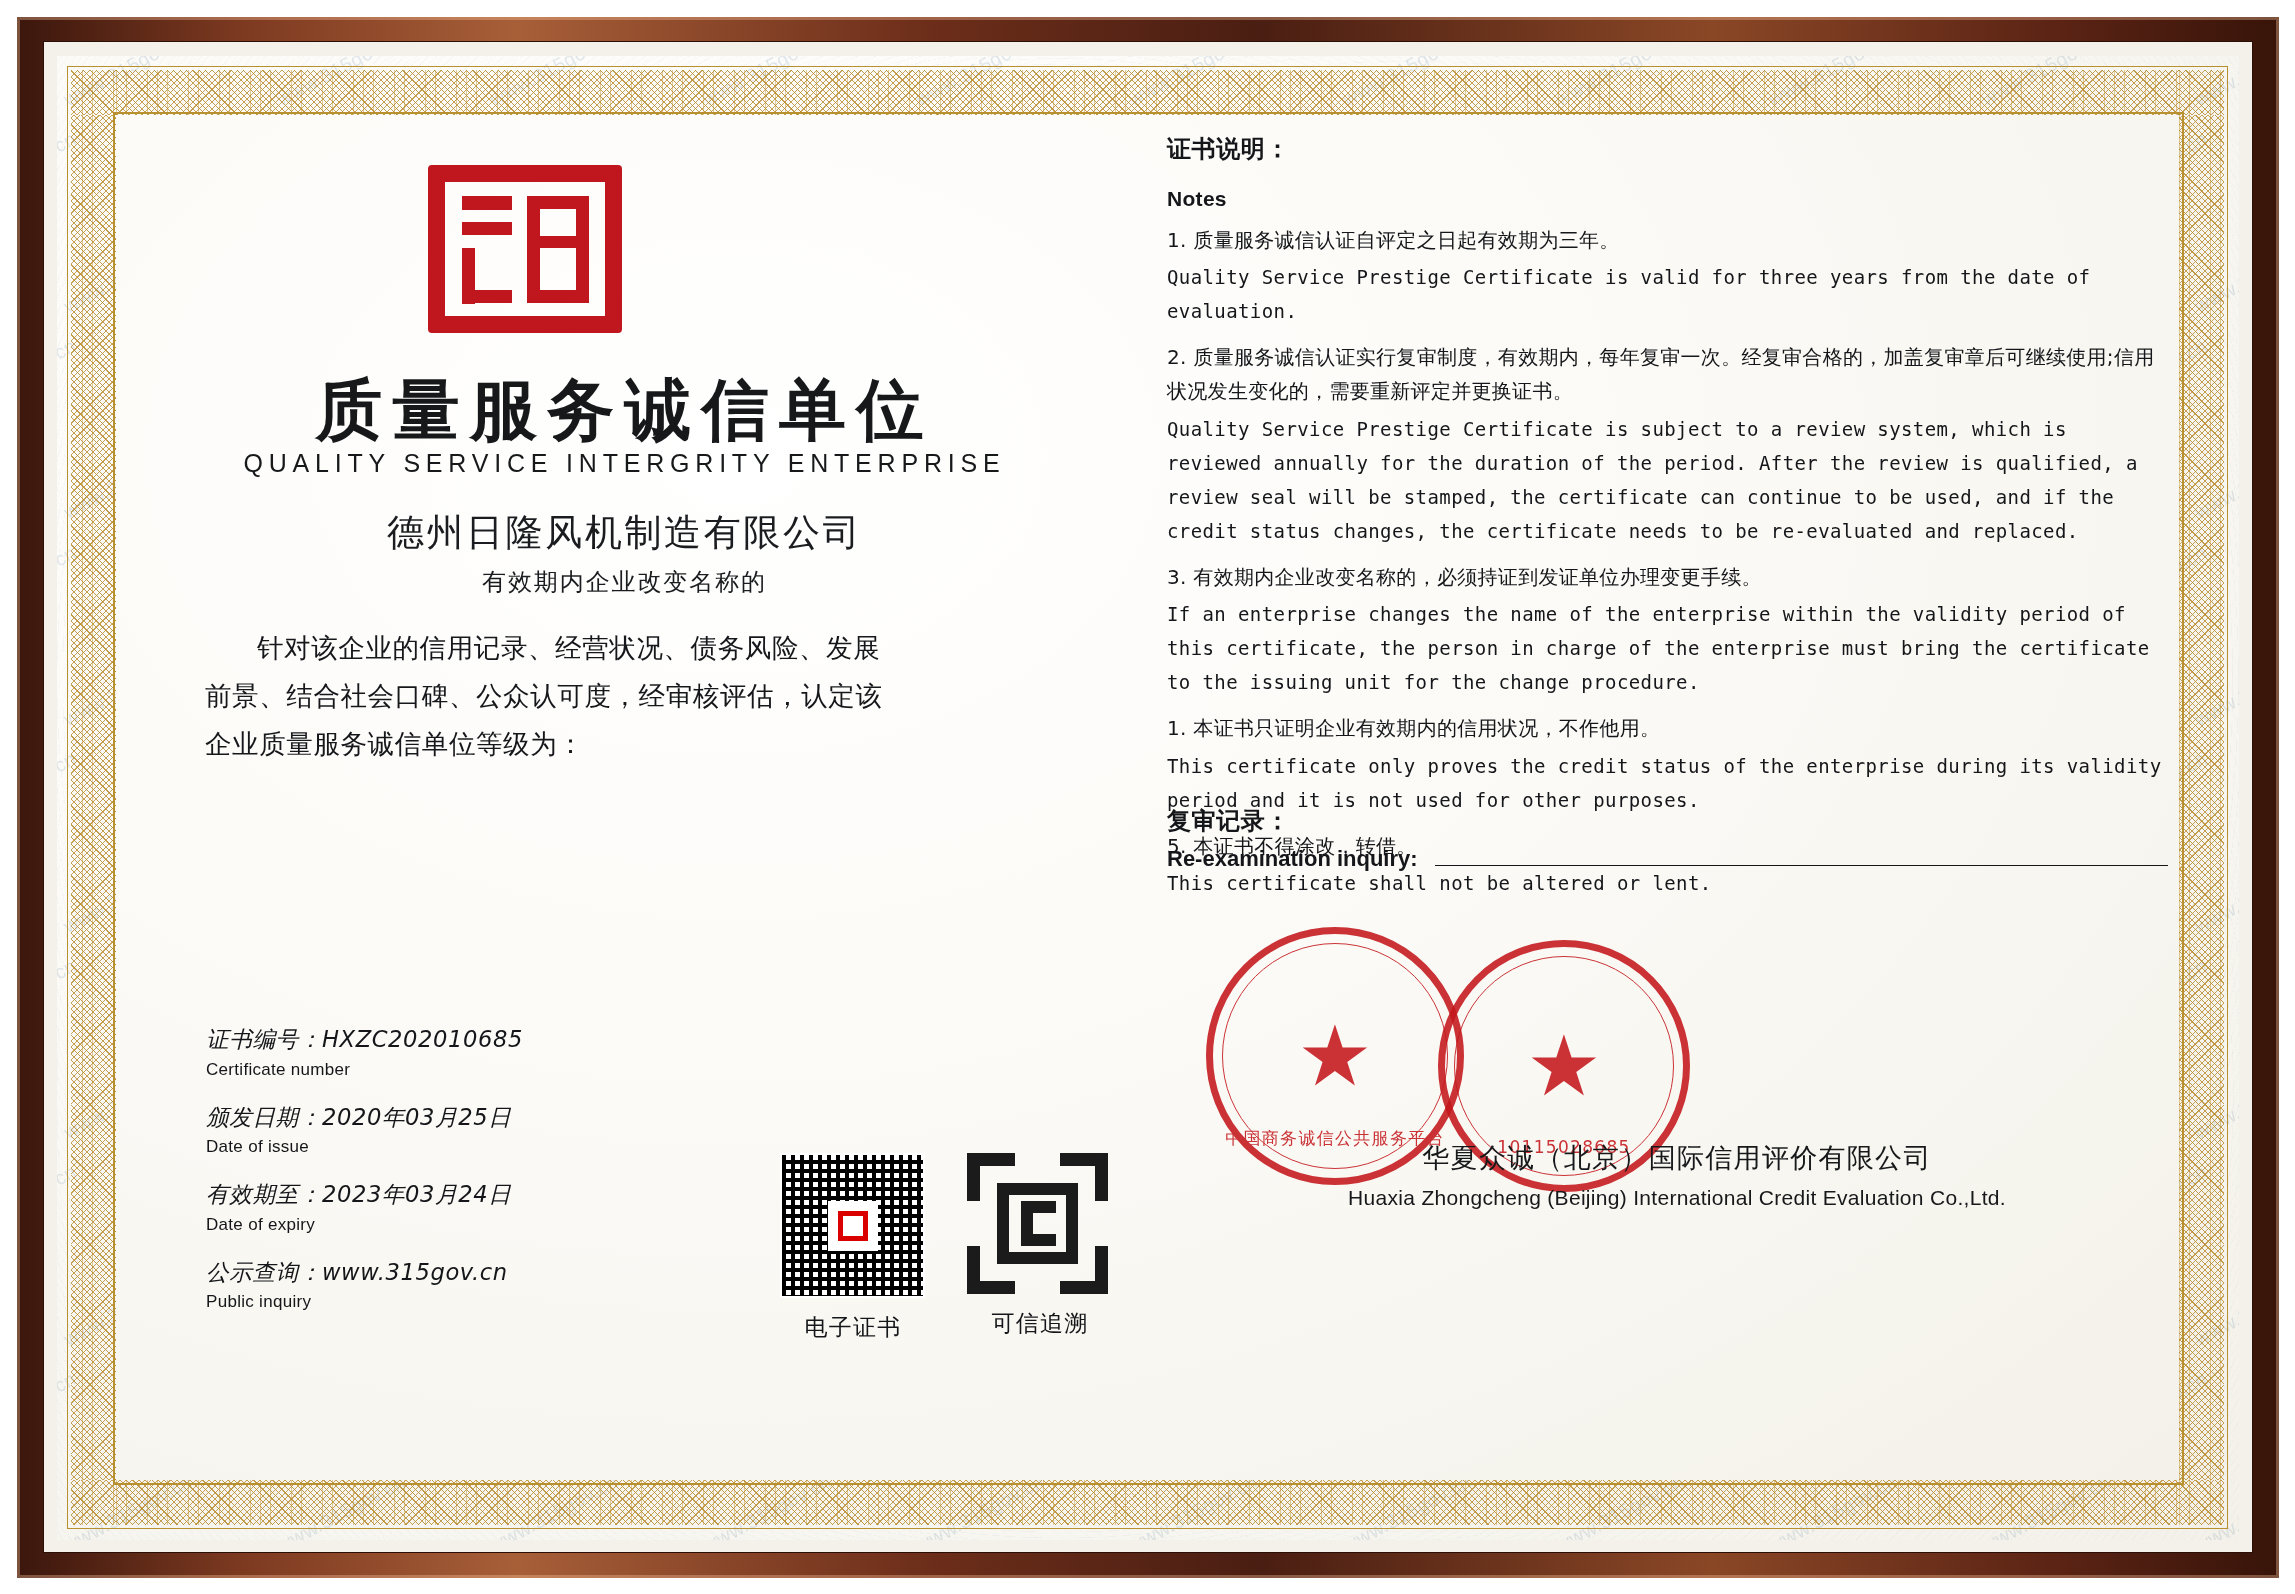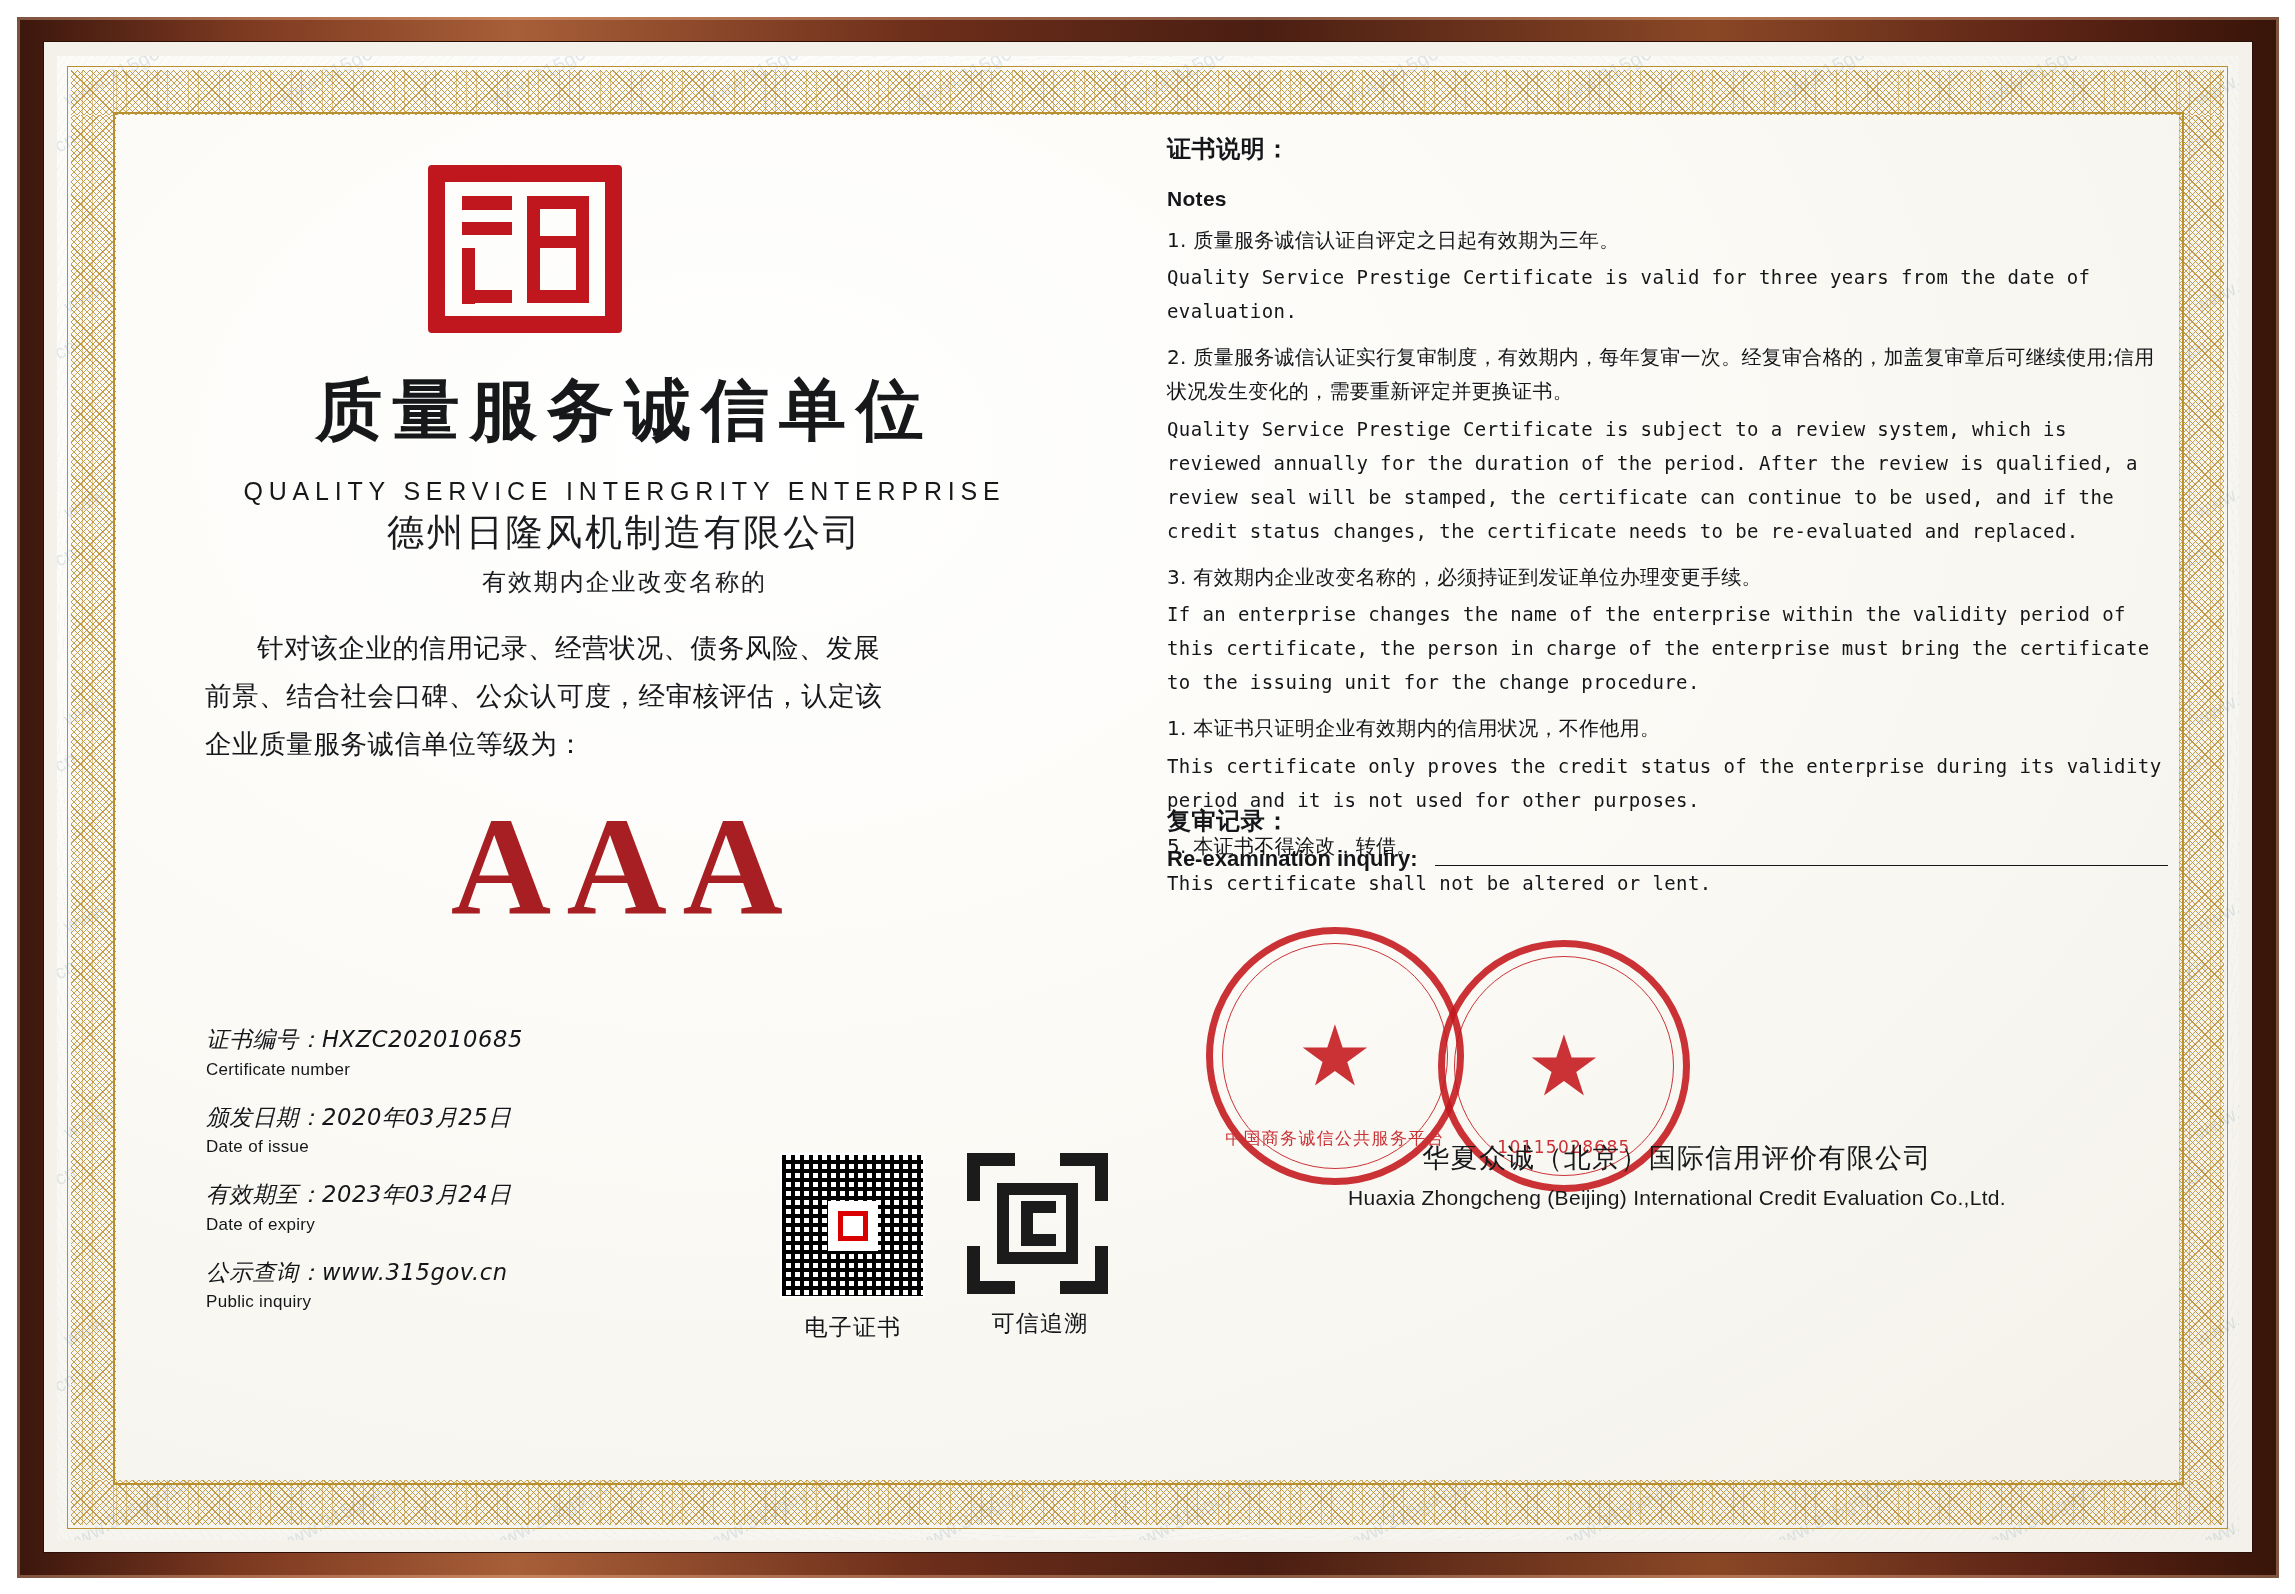--- a/index.html
+++ b/index.html
@@ -106,21 +106,21 @@
   .seal-logo .g8{position:absolute;left:65px;top:40px;width:62px;height:11.6px;background:#c0161d;}
   .seal-logo .g9{position:absolute;left:65px;top:94px;width:62px;height:13px;background:#c0161d;}
 
   .title-cn{
     position:absolute;left:0;top:232px;width:981px;text-align:center;
     font-size:67px;font-weight:bold;color:#16181a;letter-spacing:10.3px;
     font-family:"DejaVu Sans","Liberation Sans",sans-serif;
   }
   .title-en{
     position:absolute;left:0;top:316px;width:981px;text-align:center;
-    font-size:25px;color:#16181a;letter-spacing:5.8px;font-weight:500;margin-top:28px;
+    font-size:25px;color:#16181a;letter-spacing:5.8px;font-weight:500;
   }
   .company-cn{
     position:absolute;left:0;top:375px;width:981px;text-align:center;
     font-size:37px;color:#1a1c1f;letter-spacing:2.6px;
     font-family:"DejaVu Sans","Liberation Sans",sans-serif;
   }
   .company-addr{
     position:absolute;left:0;top:433px;width:981px;text-align:center;
     font-size:24px;color:#1a1c1f;letter-spacing:1.9px;
     font-family:"DejaVu Sans","Liberation Sans",sans-serif;
@@ -435,21 +435,20 @@
         <div class="title-en">QUALITY SERVICE INTERGRITY ENTERPRISE</div>
         <div class="company-cn">德州日隆风机制造有限公司</div>
         <div class="company-addr">有效期内企业改变名称的</div>
 
         <div class="body-text">
           <span class="ind"></span><span>针对该企业的信用记录、经营状况、债务风险、发展</span><br>
           <span>前景、结合社会口碑、公众认可度，经审核评估，认定该</span><br>
           <span>企业质量服务诚信单位等级为：</span>
         </div>
 
-        <div class="grade">AAA</div>
 
         <div class="meta">
           <div class="meta-row">
             <div class="meta-cn">证书编号：HXZC202010685</div>
             <div class="meta-en">Certificate number</div>
           </div>
           <div class="meta-row">
             <div class="meta-cn">颁发日期：2020年03月25日</div>
             <div class="meta-en">Date of issue</div>
           </div>

